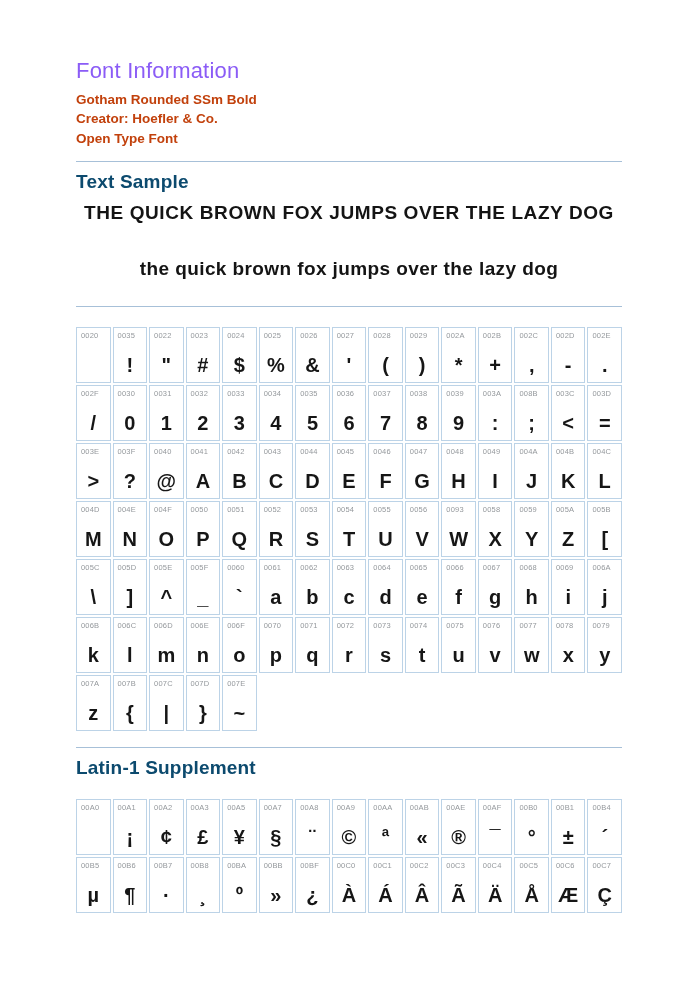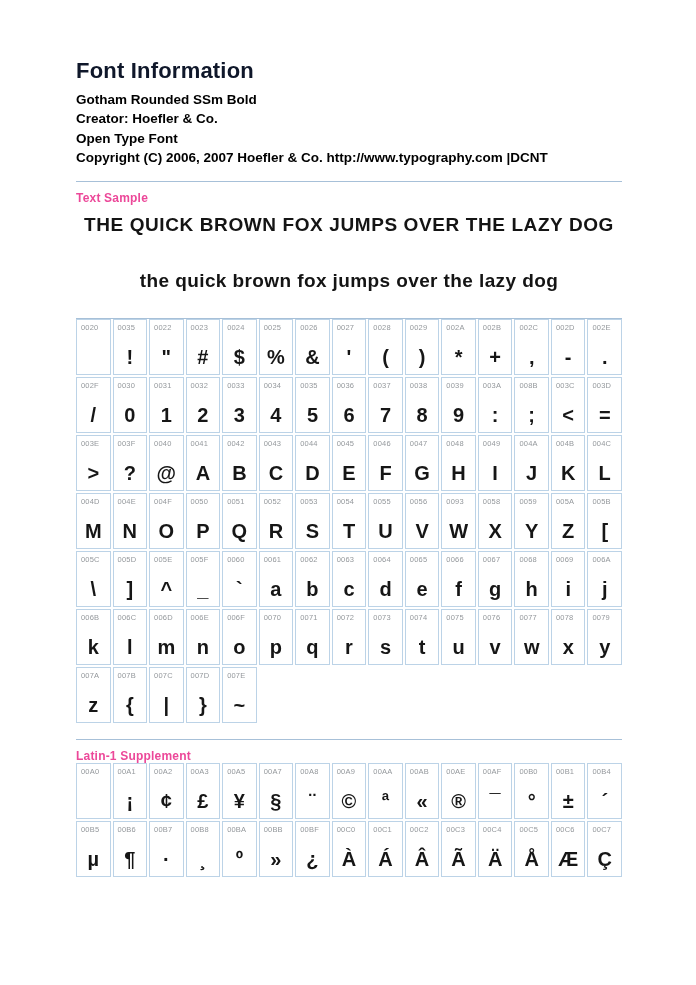--- a/index.html
+++ b/index.html
@@ -3,48 +3,48 @@
 <meta charset="utf-8">
 <style>
   html,body{margin:0;padding:0;background:#ffffff;}
   body{
     width:696px;height:985px;overflow:hidden;
     font-family:"Liberation Sans","DejaVu Sans",sans-serif;
     color:#1a1a1a;
   }
   .page{padding:58px 0 0 76px;width:546px;}
   .page-title{
-    font-size:22px;font-weight:bold;color:#0f172a;
+    font-size:22px;font-weight:normal;color:#8b5cf6;
     margin:0 0 6px 0;letter-spacing:0.2px;
   }
   .meta-line{
-    font-size:13.5px;font-weight:bold;color:#000000;
+    font-size:13.5px;font-weight:bold;color:#c2410c;
     line-height:19.4px;
   }
   .divider{
     border:none;border-top:1px solid #a7c0d8;
     width:546px;margin:0;
   }
   .div-1{margin-top:13px;}
   .div-2{margin-top:26px;}
   .div-3{margin-top:16px;}
   .section-heading{
-    font-size:12px;font-weight:bold;color:#ec4899;
+    font-size:19px;font-weight:bold;color:#0c4a6e;
     margin-top:9px;letter-spacing:0.2px;
   }
   .sample-upper{
     margin-top:9px;font-size:19px;font-weight:bold;color:#141414;
     text-align:center;letter-spacing:0.6px;white-space:nowrap;
   }
   .sample-lower{
     margin-top:34px;font-size:19px;font-weight:bold;color:#141414;
     text-align:center;letter-spacing:0.4px;white-space:nowrap;
   }
   .glyph-table{
-    margin-top:0;
+    margin-top:20px;
     display:grid;
     grid-template-columns:repeat(15,1fr);
     gap:2px;
     width:546px;
   }
   .cell{
     position:relative;
     border:1px solid #bcd3e7;
     height:54px;
     background:#ffffff;
@@ -64,21 +64,20 @@
 <body>
 
 <div class="page">
 
   <h1 class="page-title">Font Information</h1>
 
   <div>
     <div class="meta-line">Gotham Rounded SSm Bold</div>
     <div class="meta-line">Creator: Hoefler &amp; Co.</div>
     <div class="meta-line">Open Type Font</div>
-    <div class="meta-line">Copyright (C) 2006, 2007 Hoefler &amp; Co. http://www.typography.com |DCNT</div>
   </div>
 
   <hr class="divider div-1">
 
   <div class="section-heading">Text Sample</div>
   <div class="sample-upper">THE QUICK BROWN FOX JUMPS OVER THE LAZY DOG</div>
   <div class="sample-lower">the quick brown fox jumps over the lazy dog</div>
 
   <hr class="divider div-2">
 

